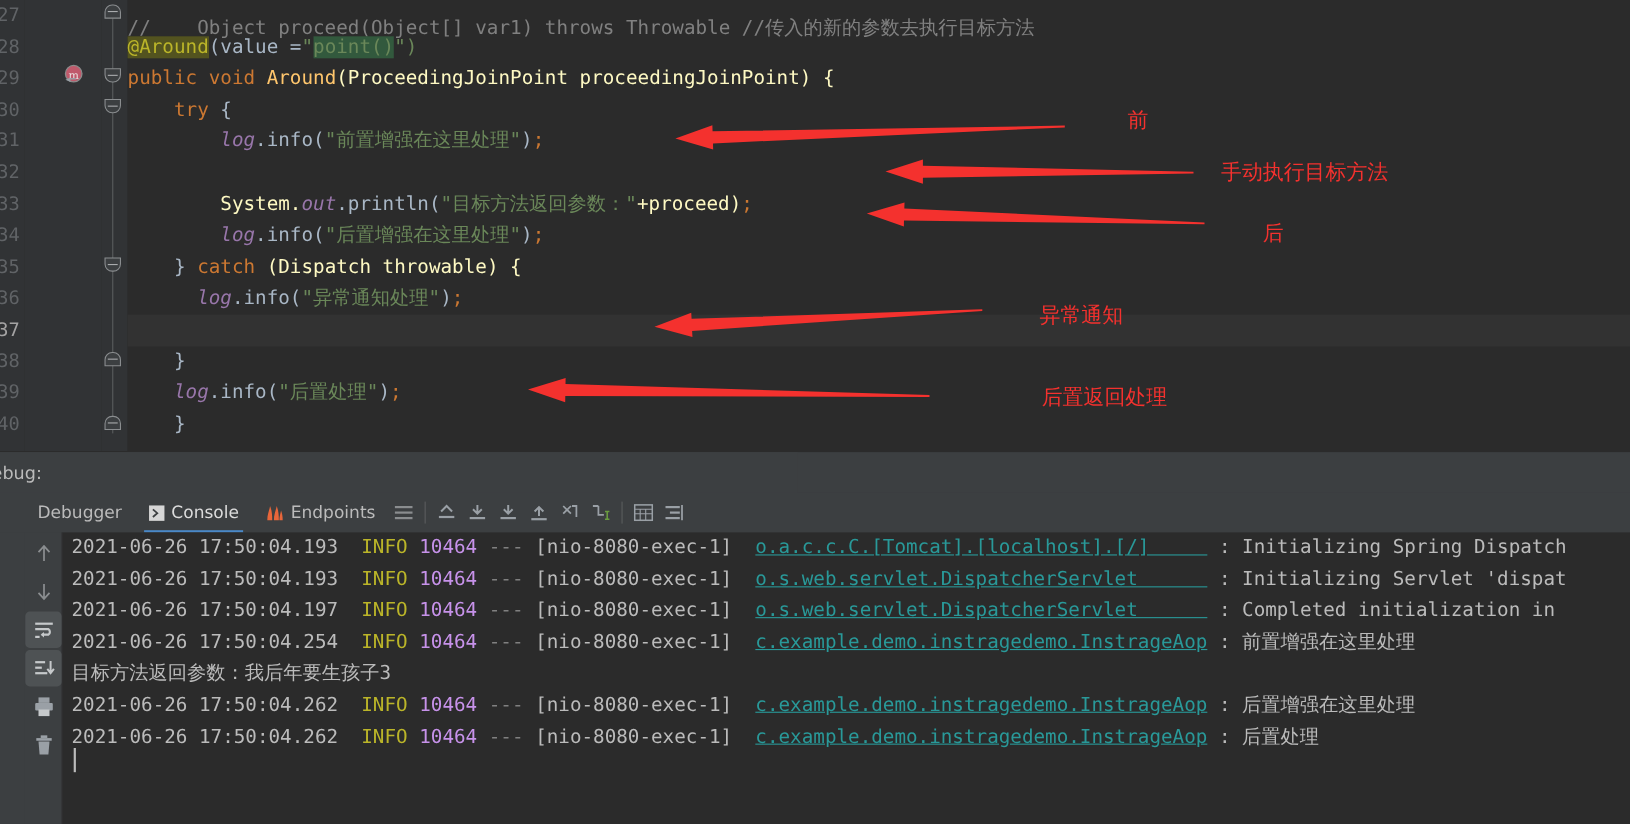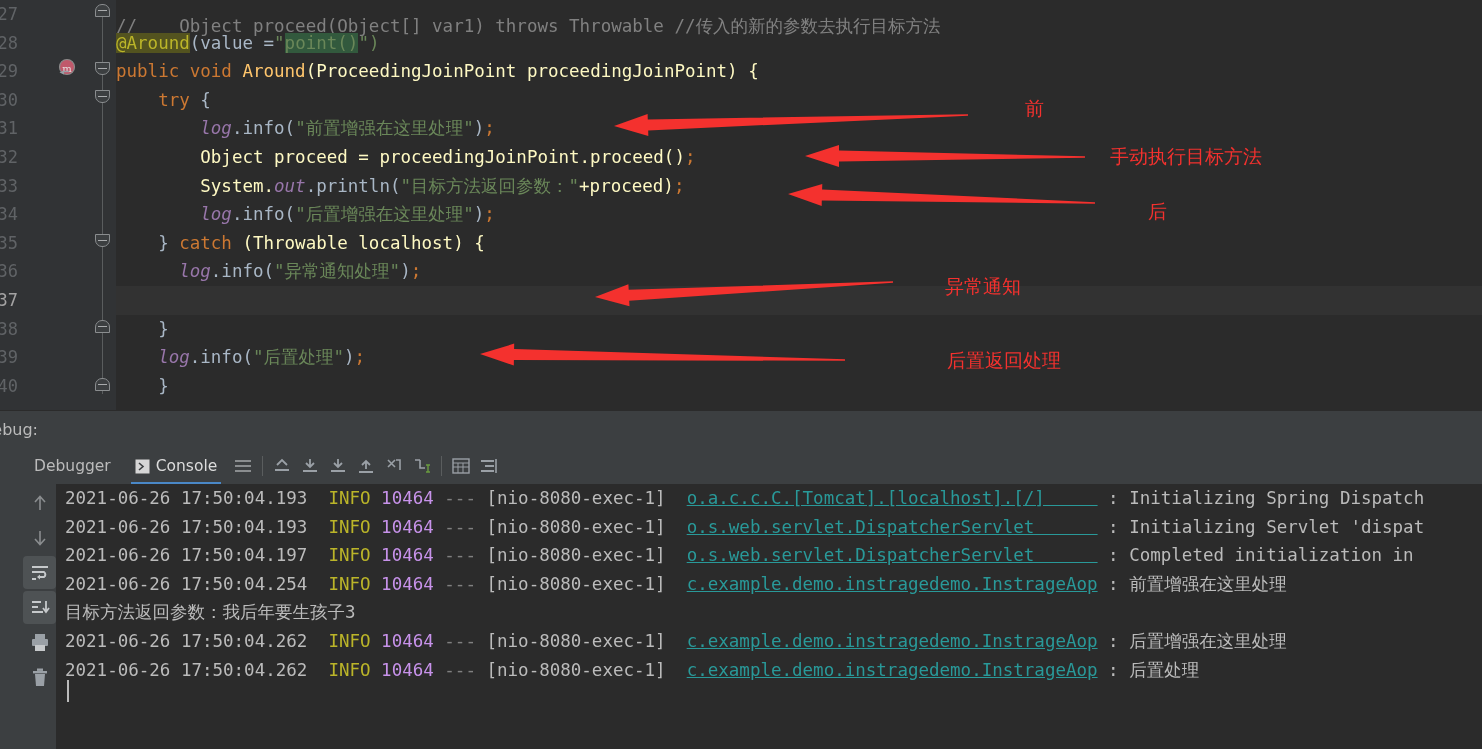--- a/index.html
+++ b/index.html
@@ -225,24 +225,23 @@
       <div class="fold-marker expanded" style="top:234px"></div>
       <div class="fold-marker collapsed" style="top:320px"></div>
       <div class="fold-marker collapsed" style="top:378px"></div>
     </div>
     <div id="code-area">
         <div class="cline" style="top: 12px;"><span class="cmt">//    Object proceed(Object[] var1) throws Throwable //传入的新的参数去执行目标方法</span></div>
         <div class="cline" style="top: 28.6px;"><span class="ann">@Around</span><span class="punc">(value =</span><span class="str">"</span><span class="strhl">point()</span><span class="str">")</span></div>
         <div class="cline" style="top: 57.2px;"><span class="kw">public void </span><span class="mth">Around</span><span class="typ">(ProceedingJoinPoint proceedingJoinPoint) {</span></div>
         <div class="cline" style="top: 85.8px;"><span class="kw">    try</span><span class="punc"> {</span></div>
         <div class="cline" style="top: 114.4px;"><span class="fld">        log</span><span class="punc">.info(</span><span class="str">"前置增强在这里处理"</span><span class="punc">)</span><span class="sem">;</span></div>
-        <div class="cline" style="top: 143px;"><span class="typ">        Object proceed = proceedingJoinPoint.proceed()</span><span class="sem">;</span></div>
         <div class="cline" style="top: 171.6px;"><span class="typ">        System.</span><span class="fld">out</span><span class="punc">.println(</span><span class="str">"目标方法返回参数："</span><span class="typ">+proceed)</span><span class="sem">;</span></div>
         <div class="cline" style="top: 200.2px;"><span class="fld">        log</span><span class="punc">.info(</span><span class="str">"后置增强在这里处理"</span><span class="punc">)</span><span class="sem">;</span></div>
-        <div class="cline" style="top: 228.8px;"><span class="punc">    } </span><span class="kw">catch</span><span class="typ"> (Throwable localhost) {</span></div>
+        <div class="cline" style="top: 228.8px;"><span class="punc">    } </span><span class="kw">catch</span><span class="typ"> (Dispatch throwable) {</span></div>
         <div class="cline" style="top: 257.4px;"><span class="fld">      log</span><span class="punc">.info(</span><span class="str">"异常通知处理"</span><span class="punc">)</span><span class="sem">;</span></div>
         <div class="hl-line" style="top: 286px;"></div>
         <div class="cline" style="top: 314.6px;"><span class="punc">    }</span></div>
         <div class="cline" style="top: 343.2px;"><span class="fld">    log</span><span class="punc">.info(</span><span class="str">"后置处理"</span><span class="punc">)</span><span class="sem">;</span></div>
         <div class="cline" style="top: 371.8px;"><span class="punc">    }</span></div>
       </div>
 
     <svg id="annot-layer" viewBox="0 0 1482 410" preserveAspectRatio="none">
         <g>
           <polygon points="968.0,114.2 647.8,119.4 647.6,113.9 614.0,126.0 648.3,135.9 648.2,130.4 968.0,115.8" fill="#f4312e"></polygon>
@@ -285,20 +284,28 @@
       </div>
 
       <div class="dtab active">
         <svg width="15" height="15" viewBox="0 0 15 15">
           <rect x="0.5" y="0.5" width="14" height="14" fill="#d6d6d6"></rect>
           <path d="M4 4 L8 7.5 L4 11" stroke="#3c3f41" stroke-width="1.6" fill="none"></path>
         </svg>
         <span>Console</span>
       </div>
 
+      <div class="dtab">
+        <svg width="17" height="15" viewBox="0 0 17 15">
+          <path d="M2 14 C2 8, 4 5, 4.5 1 C6 5, 6.5 8, 6.5 14 Z" fill="#e8663a"></path>
+          <path d="M8 14 C8 8, 10 5, 10.5 1 C12 5, 12.5 8, 12.5 14 Z" fill="#e8663a"></path>
+          <path d="M13 14 C13 10, 14 8, 14.5 5 C15.5 8, 16 10, 16 14 Z" fill="#e8663a"></path>
+        </svg>
+        <span>Endpoints</span>
+      </div>
 
       <div class="tbicon">
         <svg width="18" height="14" viewBox="0 0 18 14">
           <rect x="1" y="1" width="16" height="2" fill="#8a8d8f"></rect>
           <rect x="1" y="6" width="16" height="2" fill="#8a8d8f"></rect>
           <rect x="1" y="11" width="16" height="2" fill="#8a8d8f"></rect>
         </svg>
       </div>
       <div class="tbsep"></div>
 

